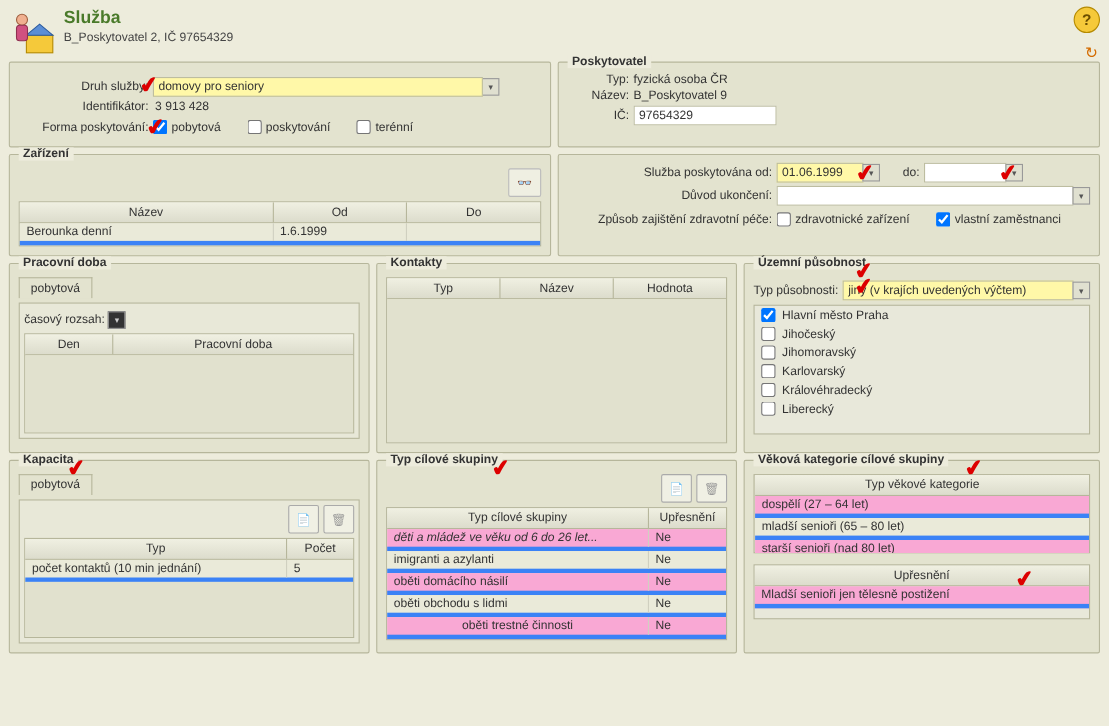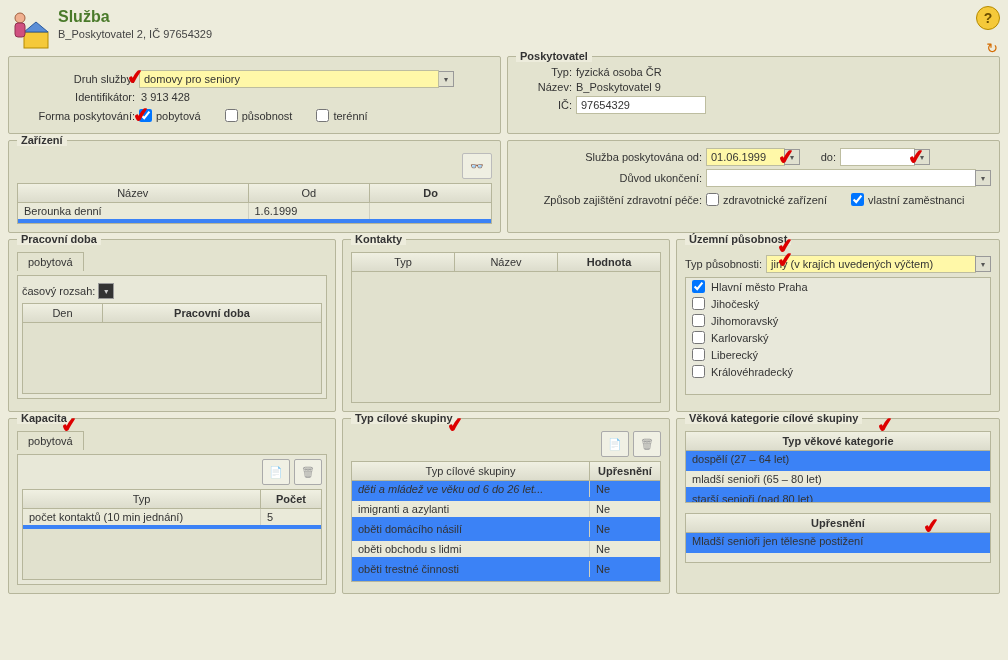--- a/index.html
+++ b/index.html
@@ -147,27 +147,27 @@
     display: flex;
     background: linear-gradient(#f0f0e2, #dcdccc);
     border-bottom: 1px solid #b6b69b;
   }
   .table .th {
     padding: 3px 6px;
     border-right: 1px solid #b6b69b;
     text-align: center;
     flex: 1;
   }
-  .table .th:last-child { border-right: none; font-weight: bold; }
+  .table .th:last-child { border-right: none; }
   .table .tr {
     display: flex;
     background: #eaead9;
     border-bottom: 4px solid #3b82f6;
   }
-  .table .tr.alt { background: #3b82f6; }
+  .table .tr.alt { background: #f9a8d4; }
   .table .td {
     padding: 2px 6px;
     border-right: 1px solid #d0d0c0;
     flex: 1;
     overflow: hidden;
     white-space: nowrap;
     text-overflow: ellipsis;
   }
   .table .td:last-child { border-right: none; }
   .tab-bar {
@@ -276,21 +276,21 @@
       <span style="padding-left:2px;">3 913 428</span>
     </div>
     <div class="field-row checkbox-row" style="margin-top:6px;">
       <span class="field-label" style="width:122px;">Forma poskytování:</span>
       <label>
         <input type="checkbox" checked="" style="">
         <span>pobytová</span>
       </label>
       <label>
         <input type="checkbox" style="">
-        <span>působnost</span>
+        <span>poskytování</span>
       </label>
       <label>
         <input type="checkbox" style="">
         <span>terénní</span>
       </label>
       <span class="red-check" style="left:124px; top:46px;">✔</span>
     </div>
   </div>
 
   <div class="panel">
@@ -417,25 +417,25 @@
         <div class="item">
             <input type="checkbox" style="">
             <span>Jihomoravský</span>
           </div>
         <div class="item">
             <input type="checkbox" style="">
             <span>Karlovarský</span>
           </div>
         <div class="item">
             <input type="checkbox" style="">
-            <span>Liberecký</span>
+            <span>Královéhradecký</span>
           </div>
         <div class="item">
             <input type="checkbox" style="">
-            <span>Královéhradecký</span>
+            <span>Liberecký</span>
           </div>
       </div>
     </div>
   </div>
 
   <div class="row2">
     <div class="panel" style="padding-top:12px;">
       <span class="legend">Kapacita</span>
       <span class="red-check" style="left:52px; top:-6px;">✔</span>
       <div class="tab-bar">
@@ -482,21 +482,21 @@
           </div>
         <div class="tr alt">
             <div class="td" style="flex:3;">oběti domácího násilí</div>
             <div class="td" style="flex:0 0 70px;">Ne</div>
           </div>
         <div class="tr">
             <div class="td" style="flex:3;">oběti obchodu s lidmi</div>
             <div class="td" style="flex:0 0 70px;">Ne</div>
           </div>
         <div class="tr alt">
-            <div class="td" style="flex:3;">oběti trestné činnosti</div>
+            <div class="td" style="flex:3;text-align:center;">oběti trestné činnosti</div>
             <div class="td" style="flex:0 0 70px;">Ne</div>
           </div>
       </div>
     </div>
 
     <div class="panel" style="padding-top:12px;">
       <span class="legend">Věková kategorie cílové skupiny</span>
       <span class="red-check" style="left:200px; top:-6px;">✔</span>
       <div class="table scroll-box" style="height:72px;">
         <div class="thead">

